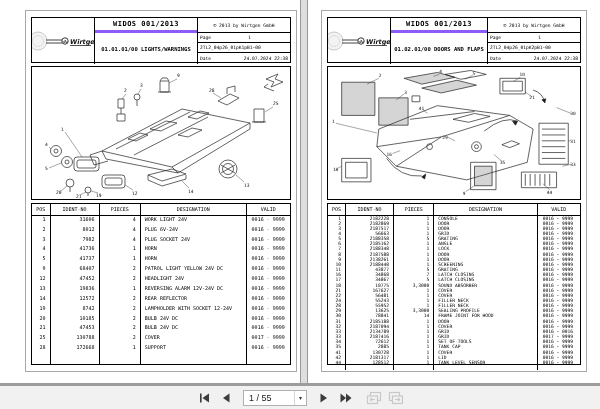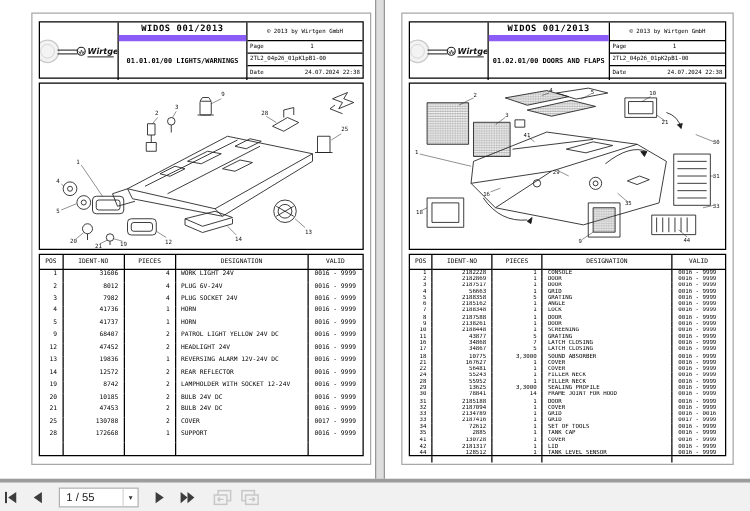--- a/index.html
+++ b/index.html
@@ -13,21 +13,21 @@
   #page-left  { left:25px;  width:272px; }
   #page-right { left:321px; width:266px; }
   .page-gap { position:absolute; left:300px; top:0; width:8px; height:384px;
               background:#dedede; border-left:1px solid #979797; border-right:1px solid #979797; }
 
   
   .hdr { position:absolute; left:5px; right:5px; top:6px; height:46px;
          display:grid; grid-template-columns:62px 1fr 92px; border:1px solid #000; background:#fff; }
   .hdr-logo { position:relative; overflow:hidden; }
   .hdr-mid { border-left:1px solid #000; border-right:1px solid #000; display:flex; flex-direction:column; }
-  .hdr-title { height:15px; border-bottom:5px solid #8b5cf6; display:flex; align-items:center; justify-content:center;
+  .hdr-title { height:15px; border-bottom:3px solid #8b5cf6; display:flex; align-items:center; justify-content:center;
                font-size:7px; font-weight:bold; letter-spacing:0.5px; }
   .hdr-section { flex:1; display:flex; align-items:center; justify-content:center;
                  font-size:5.5px; font-weight:bold; text-align:center; }
   .hdr-right { display:flex; flex-direction:column; font-size:4.6px; }
   .hr-row { border-bottom:1px solid #000; display:flex; align-items:center; padding:0 2px; }
   .hr-copy { height:15px; justify-content:center; text-align:center; }
   .hr-page { height:10px; }
   .hr-page .val { flex:1; text-align:center; }
   .hr-code { height:10px; justify-content:flex-start; overflow:hidden; white-space:nowrap; }
   .hr-date { height:11px; border-bottom:none; justify-content:space-between; }
@@ -49,21 +49,21 @@
   #page-left  .parts td { font-size:5px;   line-height:6.3px; height:6.3px; }
   #page-right .parts td { font-size:4.6px; line-height:5.15px; height:5.15px; }
   .parts td.c-pos, .parts td.c-ident, .parts td.c-pieces { text-align:right; padding-right:4px; }
   .parts td.c-designation { text-align:left; padding-left:4px; }
   .parts td.c-valid { text-align:left; padding-left:5px; }
   .parts tr.fill td { height:auto; }
 
   
   .toolbar { position:absolute; left:0; bottom:0; width:600px; height:26px;
              background:#f1f1f1; border-top:3px solid #9c9c9c;
-             display:flex; align-items:center; justify-content:flex-start; gap:5px;
+             display:flex; align-items:center; justify-content:center; gap:5px;
              font-family:"Liberation Sans", sans-serif; }
   .navbtn { width:17px; height:17px; border:none; background:transparent; padding:0;
             display:flex; align-items:center; justify-content:center; cursor:pointer; }
   .pagebox { width:64px; height:16px; background:#fff; border:1px solid #b0b0b0;
              display:flex; align-items:stretch; margin:0 3px; }
   .pagebox .num { flex:1; font-size:9px; color:#222; display:flex; align-items:center; padding-left:5px; }
   .pagebox .caret { width:12px; border-left:1px solid #d6d6d6; display:flex; align-items:center;
                     justify-content:center; font-size:6px; color:#333; }
   .viewbtn { margin-left:6px; }
 </style>

